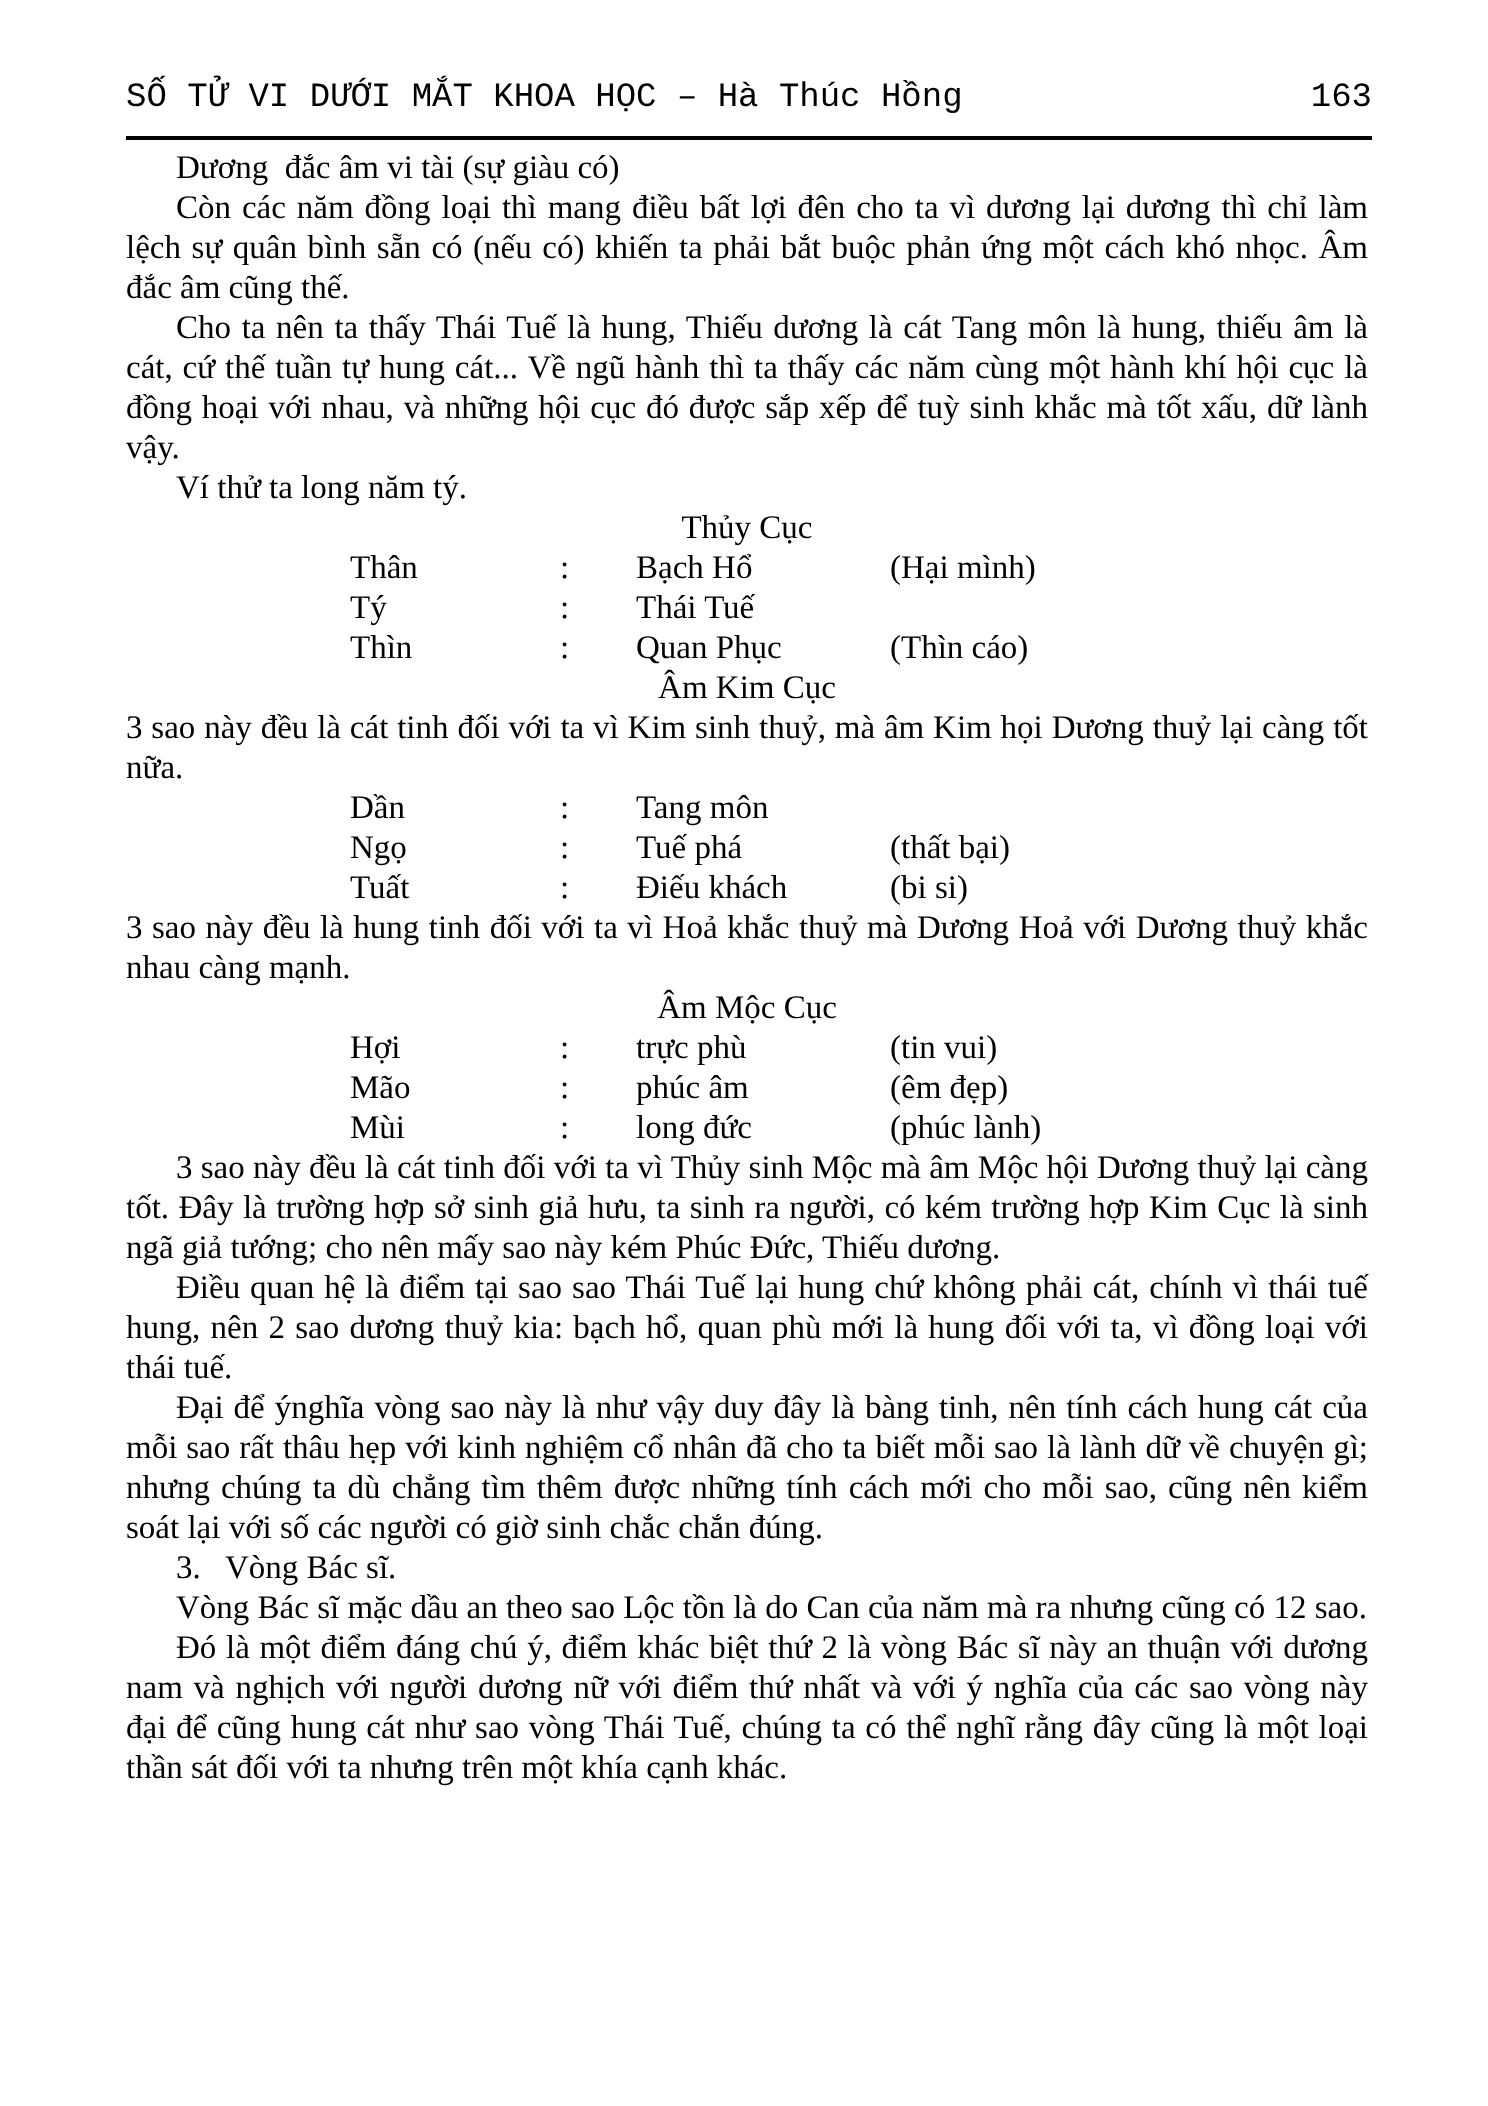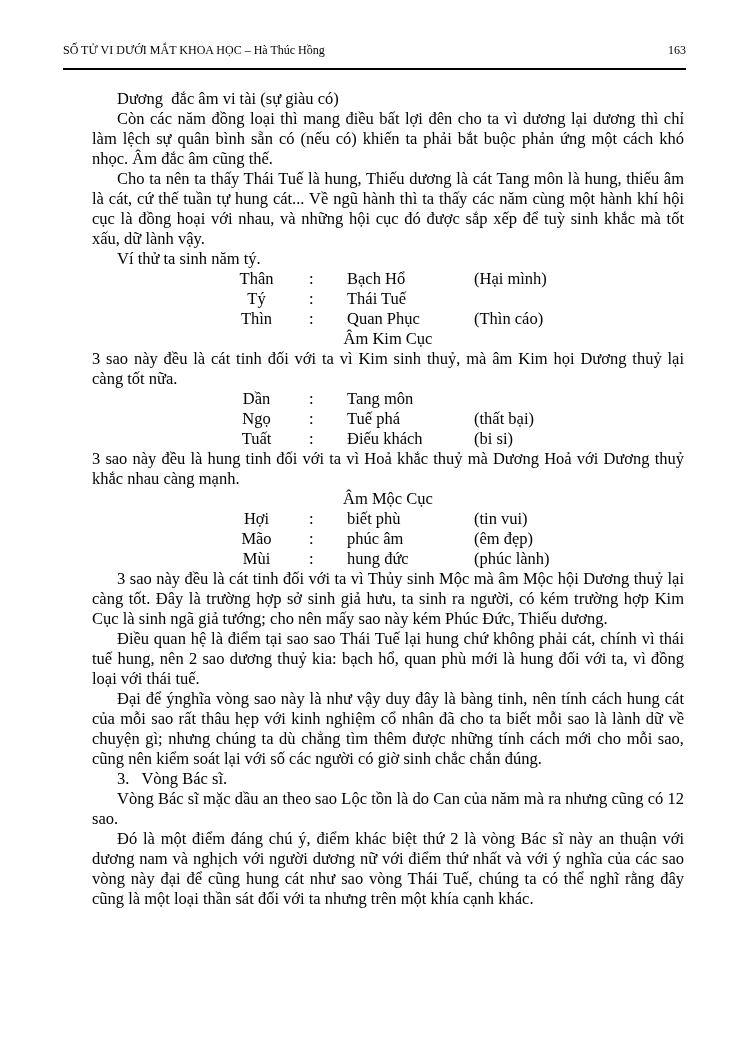--- a/index.html
+++ b/index.html
@@ -10,52 +10,53 @@
     background:#ffffff;
     color:#000000;
     font-family:"Liberation Serif","DejaVu Serif",serif;
     font-size:16.5px;
     line-height:20px;
     overflow:hidden;
   }
   .hdr{
     position:absolute;left:63px;right:58px;top:40px;
     display:flex;justify-content:space-between;align-items:baseline;
-    font-size:12px;white-space:nowrap;
+    font-size:17px;white-space:nowrap;font-family:Liberation Mono, monospace;
   }
   .rule{
     position:absolute;left:63px;right:58px;top:68px;height:0;
     border:none;border-top:2px solid #000;margin:0;
   }
   .bodytext{
-    position:absolute;left:63px;right:60px;top:89px;margin-left:29px;
+    position:absolute;left:63px;right:60px;top:74px;
   }
   .para{margin:0;text-align:justify;text-indent:25px;}
   .para.flush{text-indent:0;}
   .heading{text-align:center;margin:0;}
   .trow{display:flex;padding-left:112px;}
-  .tc1{width:105px;text-align:center;}
+  .tc1{width:105px;}
   .tc2{width:38px;}
   .tc3{width:127px;}
   .tc4{flex:1;}
 </style>
 </head>
 <body>
 
 <div class="page">
   <div class="hdr">
     <span>SỐ TỬ VI DƯỚI MẮT KHOA HỌC – Hà Thúc Hồng</span>
     <span>163</span>
   </div>
   <hr class="rule">
   <div class="bodytext" id="bodytext">
       <p class="para">Dương&nbsp; đắc âm vi tài (sự giàu có)</p>
       <p class="para">Còn các năm đồng loại thì mang điều bất lợi đên cho ta vì dương lại dương thì chỉ làm lệch sự quân bình sẵn có (nếu có) khiến ta phải bắt buộc phản ứng một cách khó nhọc. Âm đắc âm cũng thế.</p>
       <p class="para">Cho ta nên ta thấy Thái Tuế là hung, Thiếu dương là cát Tang môn là hung, thiếu âm là cát, cứ thế tuần tự hung cát... Về ngũ hành thì ta thấy các năm cùng một hành khí hội cục là đồng hoại với nhau, và những hội cục đó được sắp xếp để tuỳ sinh khắc mà tốt xấu, dữ lành vậy.</p>
-      <p class="para">Ví thử ta sinh năm tý.</p>
+      <p class="para">Ví thử ta long năm tý.</p>
+      <p class="heading">Thủy Cục</p>
       <div class="trow">
         <span class="tc1">Thân</span>
         <span class="tc2">:</span>
         <span class="tc3">Bạch Hổ</span>
         <span class="tc4">(Hại mình)</span>
       </div>
       <div class="trow">
         <span class="tc1">Tý</span>
         <span class="tc2">:</span>
         <span class="tc3">Thái Tuế</span>
@@ -83,33 +84,33 @@
         <span class="tc1">Tuất</span>
         <span class="tc2">:</span>
         <span class="tc3">Điếu khách</span>
         <span class="tc4">(bi si)</span>
       </div>
       <p class="para flush">3 sao này đều là hung tinh đối với ta vì Hoả khắc thuỷ mà Dương Hoả với Dương thuỷ khắc nhau càng mạnh.</p>
       <p class="heading">Âm Mộc Cục</p>
       <div class="trow">
         <span class="tc1">Hợi</span>
         <span class="tc2">:</span>
-        <span class="tc3">biết phù</span>
+        <span class="tc3">trực phù</span>
         <span class="tc4">(tin vui)</span>
       </div>
       <div class="trow">
         <span class="tc1">Mão</span>
         <span class="tc2">:</span>
         <span class="tc3">phúc âm</span>
         <span class="tc4">(êm đẹp)</span>
       </div>
       <div class="trow">
         <span class="tc1">Mùi</span>
         <span class="tc2">:</span>
-        <span class="tc3">hung đức</span>
+        <span class="tc3">long đức</span>
         <span class="tc4">(phúc lành)</span>
       </div>
       <p class="para">3 sao này đều là cát tinh đối với ta vì Thủy sinh Mộc mà âm Mộc hội Dương thuỷ lại càng tốt. Đây là trường hợp sở sinh giả hưu, ta sinh ra người, có kém trường hợp Kim Cục là sinh ngã giả tướng; cho nên mấy sao này kém Phúc Đức, Thiếu dương.</p>
       <p class="para">Điều quan hệ là điểm tại sao sao Thái Tuế lại hung chứ không phải cát, chính vì thái tuế hung, nên 2 sao dương thuỷ kia: bạch hổ, quan phù mới là hung đối với ta, vì đồng loại với thái tuế.</p>
       <p class="para">Đại để ýnghĩa vòng sao này là như vậy duy đây là bàng tinh, nên tính cách hung cát của mỗi sao rất thâu hẹp với kinh nghiệm cổ nhân đã cho ta biết mỗi sao là lành dữ về chuyện gì; nhưng chúng ta dù chẳng tìm thêm được những tính cách mới cho mỗi sao, cũng nên kiểm soát lại với số các người có giờ sinh chắc chắn đúng.</p>
       <p class="para">3.&nbsp;&nbsp; Vòng Bác sĩ.</p>
       <p class="para">Vòng Bác sĩ mặc dầu an theo sao Lộc tồn là do Can của năm mà ra nhưng cũng có 12 sao.</p>
       <p class="para">Đó là một điểm đáng chú ý, điểm khác biệt thứ 2 là vòng Bác sĩ này an thuận với dương nam và nghịch với người dương nữ với điểm thứ nhất và với ý nghĩa của các sao vòng này đại để cũng hung cát như sao vòng Thái Tuế, chúng ta có thể nghĩ rằng đây cũng là một loại thần sát đối với ta nhưng trên một khía cạnh khác.</p>
     </div>
 </div>

